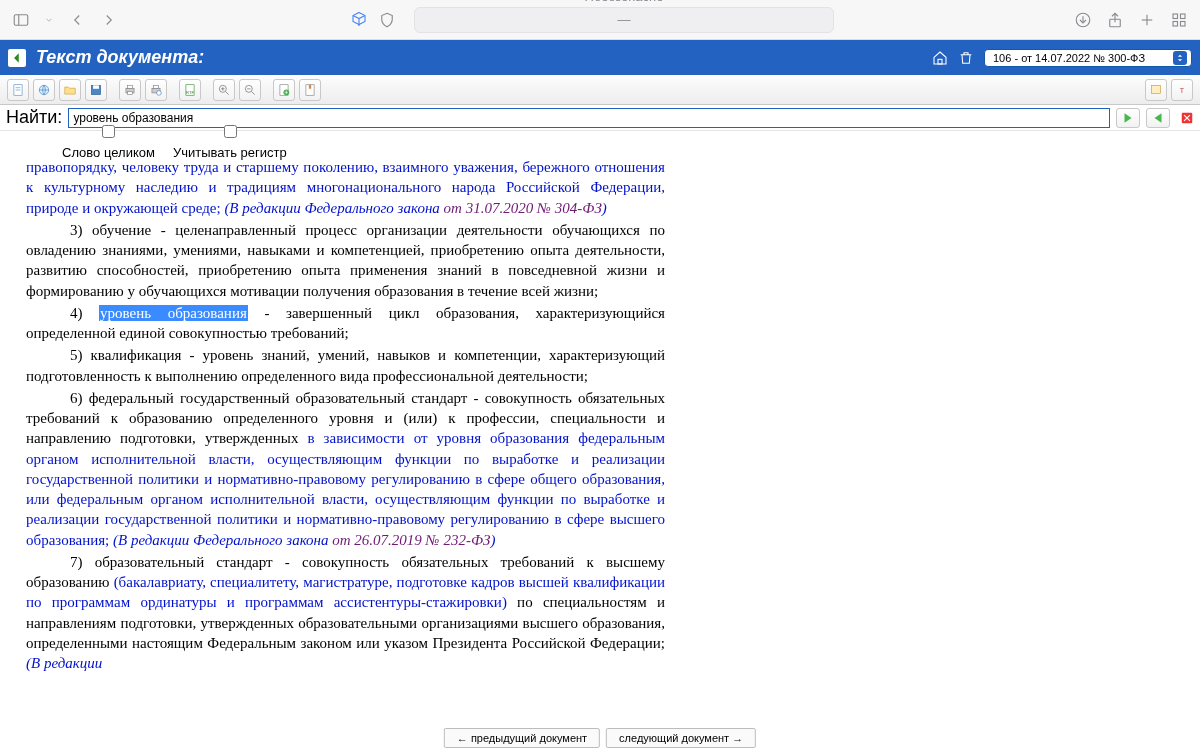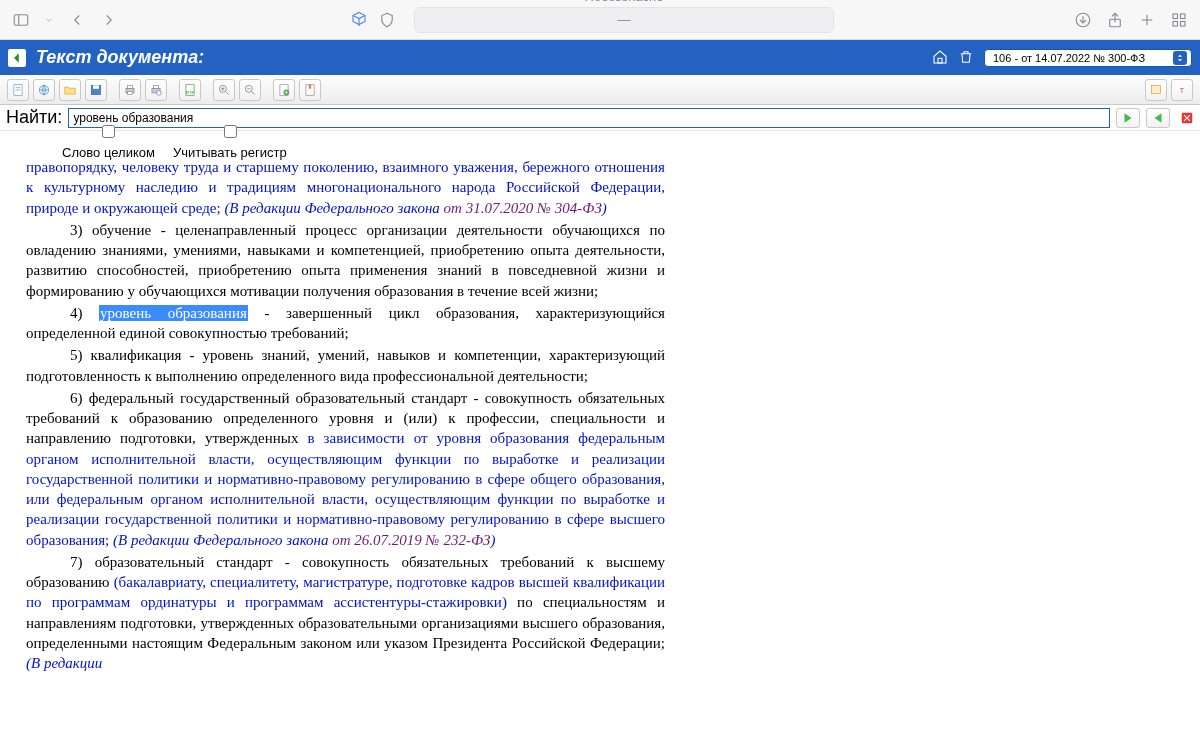--- a/index.html
+++ b/index.html
@@ -16,21 +16,21 @@
   .bb-pill .small-ic { width: 14px; height: 14px; display:inline-flex; }
   .bb-pill .small-ic svg { width:100%; height:100%; stroke:#8a8a8e; fill:none; stroke-width:1.6; }
   .bb-pill .reload { margin-left: auto; width:14px; height:14px; }
   .bb-pill .reload svg { stroke:#8a8a8e; fill:none; stroke-width:1.6; }
 
   
   .blue-header { background: #2362c0; color: #fff; display: flex; align-items: center; height: 35px; padding: 0 8px; gap: 10px; }
   .blue-header .home-ic { width: 18px; height: 18px; background: #fff; border-radius: 2px; display:flex; align-items:center; justify-content:center; }
   .blue-header .home-ic svg { width:14px; height:14px; fill:#2a8a22; }
   .blue-header h1 { font-size: 18px; font-weight: bold; margin: 0; font-style: italic; }
-  .blue-header .right { margin-left: auto; display: flex; align-items: flex-start; gap: 10px; }
+  .blue-header .right { margin-left: auto; display: flex; align-items: center; gap: 10px; }
   .pull-down { background: #fff; border: 1px solid #105aa6; border-radius: 4px; height: 18px; display: flex; align-items: center; padding: 0 4px 0 8px; color: #000; font-size: 11px; min-width: 208px; }
   .pull-down .chev { margin-left: auto; width: 14px; height: 14px; background: #2362c0; border-radius: 3px; display:flex; align-items:center; justify-content:center;}
   .pull-down .chev svg { width:10px; height:10px; fill:#fff; }
   .hdr-ic { width: 16px; height: 16px; display:flex; }
   .hdr-ic svg { width:100%; height:100%; stroke:#fff; fill:none; stroke-width:1.6; }
 
   
   .toolbar { background: linear-gradient(#fdfdfd, #ededed); border-bottom: 1px solid #c8c8c8; height: 30px; display: flex; align-items: center; padding: 0 6px; gap: 2px; }
   .toolbar .tb-btn { width: 22px; height: 22px; border: 1px solid #c8c8c8; border-radius: 3px; background: linear-gradient(#fff,#f2f2f2); display:flex; align-items:center; justify-content:center; margin: 0 1px; }
   .toolbar .tb-sp { width: 6px; }
@@ -340,13 +340,17 @@
       <span>4) </span><span class="hl">уровень образования</span><span> - завершенный цикл образования, характеризующийся определенной единой совокупностью требований;</span>
     </p>
     <p>5) квалификация - уровень знаний, умений, навыков и компетенции, характеризующий подготовленность к выполнению определенного вида профессиональной деятельности;</p>
     <p>
       <span>6) федеральный государственный образовательный стандарт - совокупность обязательных требований к образованию определенного уровня и (или) к профессии, специальности и направлению подготовки, утвержденных </span><span class="blue-text">в зависимости от уровня образования федеральным органом исполнительной власти, осуществляющим функции по выработке и реализации государственной политики и нормативно-правовому регулированию в сфере общего образования, или федеральным органом исполнительной власти, осуществляющим функции по выработке и реализации государственной политики и нормативно-правовому регулированию в сфере высшего образования; </span><span class="blue-text italic">(В редакции Федерального закона </span><span class="blue-link italic">от 26.07.2019 № 232-ФЗ</span><span class="blue-text italic">)</span>
     </p>
     <p>
       <span>7) образовательный стандарт - совокупность обязательных требований к высшему образованию </span><span class="blue-text">(бакалавриату, специалитету, магистратуре, подготовке кадров высшей квалификации по программам ординатуры и программам ассистентуры-стажировки)</span><span> по специальностям и направлениям подготовки, утвержденных образовательными организациями высшего образования, определенными настоящим Федеральным законом или указом Президента Российской Федерации; </span><span class="blue-text italic">(В редакции</span>
     </p>
   </div>
+  <div class="bottom-nav">
+    <button>← предыдущий документ</button>
+    <button>следующий документ →</button>
+  </div>
 </div>
 
 </body></html>

